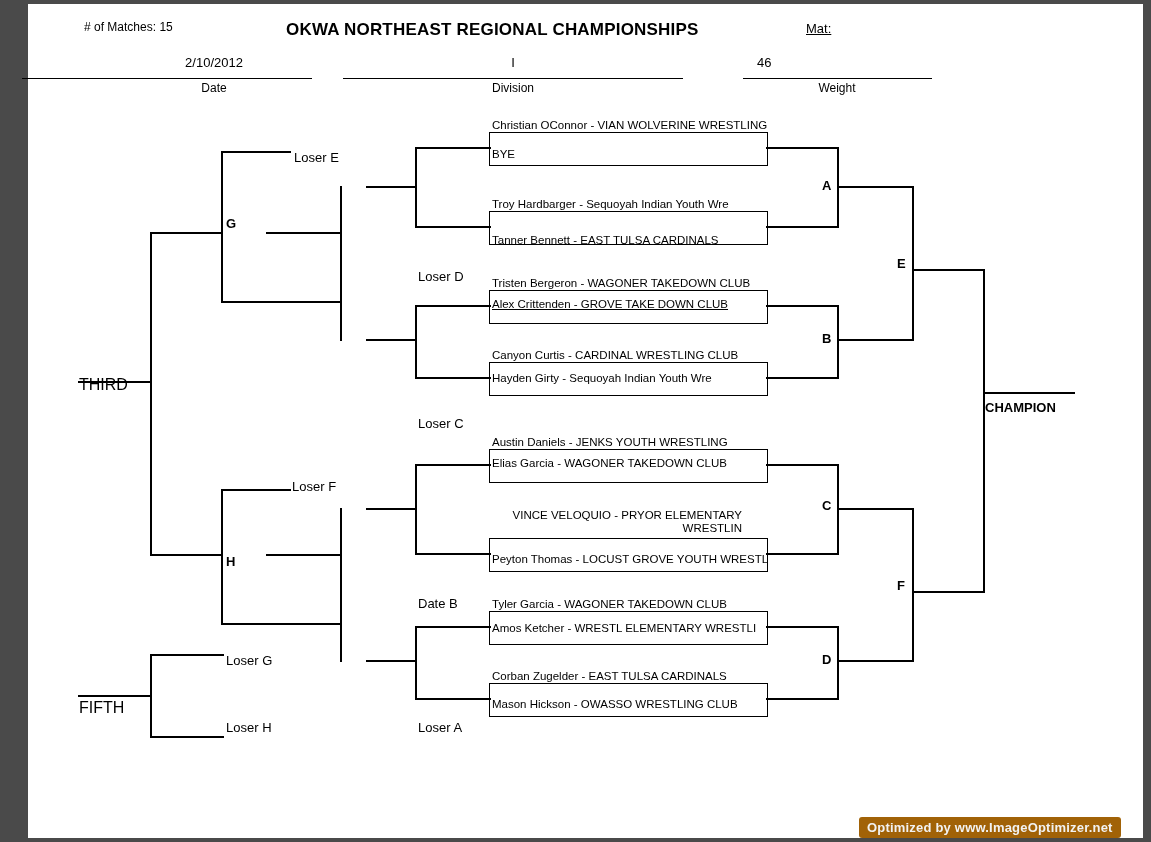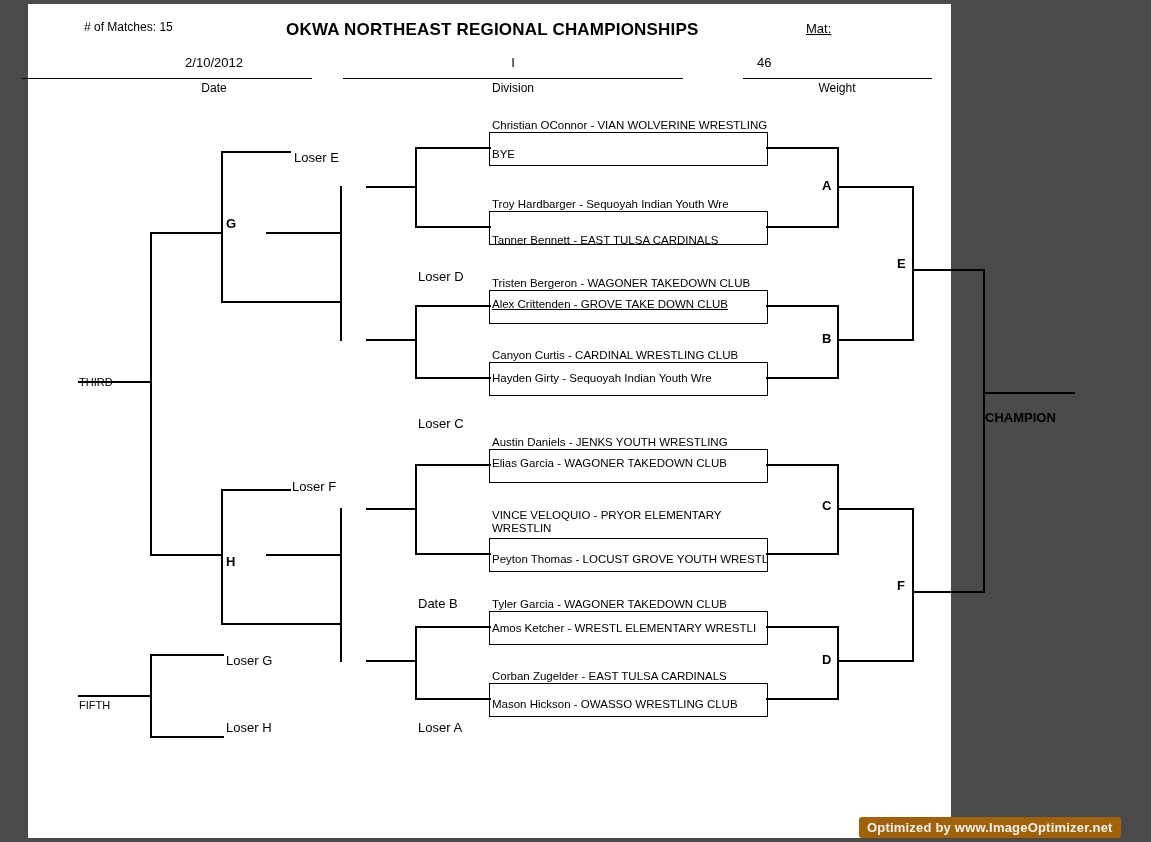--- a/index.html
+++ b/index.html
@@ -1,35 +1,35 @@
 <!DOCTYPE html>
 <html><head>
 <meta charset="utf-8">
 <style>
   html,body{margin:0;padding:0;background:#4a4a4a;}
   body{font-family:"Liberation Sans", sans-serif;}
   #page{position:relative;width:1151px;height:842px;background:#4a4a4a;overflow:hidden;}
-  #sheet{position:absolute;left:28px;top:4px;width:923px;height:834px;background:#ffffff;}
+  #sheet{position:absolute;left:28px;top:4px;width:1115px;height:834px;background:#ffffff;}
   .ln{position:absolute;background:#000;}
   .hl{height:2px;}
   .vl{width:2px;}
   .txt{position:absolute;color:#000;white-space:nowrap;line-height:1.05;}
   .hdr-title{font-size:17px;font-weight:bold;letter-spacing:.2px;}
   .hdr-small{font-size:12px;}
   .hdr-val{font-size:13px;}
   .hdr-lbl{font-size:12px;}
   .hdr-mat{font-size:13px;text-decoration:underline;}
   .rule{height:1px;background:#000;position:absolute;}
   .box{position:absolute;border:1.5px solid #000;background:#fff;}
   .above{position:absolute;font-size:11.5px;color:#000;white-space:nowrap;}
   .above.wrap{white-space:normal;width:250px;line-height:1.12;}
   .inbox{position:absolute;font-size:11.5px;color:#000;white-space:nowrap;}
   .letter{position:absolute;font-size:13px;font-weight:bold;color:#000;}
   .loser{position:absolute;font-size:13px;color:#000;white-space:nowrap;}
-  .place{position:absolute;font-size:11px;color:#000;white-space:nowrap;}
+  .place{position:absolute;font-size:16px;color:#000;white-space:nowrap;}
   .champ{position:absolute;font-size:13px;font-weight:bold;color:#000;white-space:nowrap;}
   #wm{position:absolute;left:859px;top:817px;background:#a16207;color:#f2f2f2;
       font-size:13px;font-weight:bold;padding:3px 8px;border-radius:3px;letter-spacing:.2px;}
 </style>
 </head>
 <body>
 
 <div id="page">
   <div id="sheet">
 
@@ -65,21 +65,21 @@
     <div class="inbox" style="left:464px;top:294px;text-decoration:underline;">Alex Crittenden - GROVE TAKE DOWN CLUB</div>
 
     <div class="above" style="left:464px;top:345px;">Canyon Curtis - CARDINAL WRESTLING CLUB</div>
     <div class="box" style="left:461px;top:358px;width:277px;height:32px;"></div>
     <div class="inbox" style="left:464px;top:368px;">Hayden Girty - Sequoyah Indian Youth Wre</div>
 
     <div class="above" style="left:464px;top:432px;">Austin Daniels - JENKS YOUTH WRESTLING</div>
     <div class="box" style="left:461px;top:445px;width:277px;height:32px;"></div>
     <div class="inbox" style="left:464px;top:453px;">Elias Garcia - WAGONER TAKEDOWN CLUB</div>
 
-    <div class="above wrap" style="left:464px;top:505px;">VINCE VELOQUIO - PRYOR ELEMENTARY WRESTLIN</div>
+    <div class="above wrap" style="left:464px;top:505px;text-align:right;">VINCE VELOQUIO - PRYOR ELEMENTARY WRESTLIN</div>
     <div class="box" style="left:461px;top:534px;width:277px;height:32px;"></div>
     <div class="inbox" style="left:464px;top:549px;">Peyton Thomas - LOCUST GROVE YOUTH WRESTL</div>
 
     <div class="above" style="left:464px;top:594px;">Tyler Garcia - WAGONER TAKEDOWN CLUB</div>
     <div class="box" style="left:461px;top:607px;width:277px;height:32px;"></div>
     <div class="inbox" style="left:464px;top:618px;">Amos Ketcher - WRESTL ELEMENTARY WRESTLI</div>
 
     <div class="above" style="left:464px;top:666px;">Corban Zugelder - EAST TULSA CARDINALS</div>
     <div class="box" style="left:461px;top:679px;width:277px;height:32px;"></div>
     <div class="inbox" style="left:464px;top:694px;">Mason Hickson - OWASSO WRESTLING CLUB</div>
@@ -115,21 +115,21 @@
     <div class="letter" style="left:869px;top:252px;">E</div>
 
     <div class="ln hl" style="left:834px;top:504px;width:52px;"></div>
     <div class="ln hl" style="left:834px;top:656px;width:52px;"></div>
     <div class="ln vl" style="left:884px;top:504px;height:154px;"></div>
     <div class="ln hl" style="left:884px;top:587px;width:72px;"></div>
     <div class="letter" style="left:869px;top:574px;">F</div>
 
     <div class="ln vl" style="left:955px;top:265px;height:324px;"></div>
     <div class="ln hl" style="left:955px;top:388px;width:92px;"></div>
-    <div class="champ" style="left:957px;top:406px;text-align:right;">CHAMPION</div>
+    <div class="champ" style="left:957px;top:396px;text-align:right;">CHAMPION</div>
 
     <div class="ln hl" style="left:387px;top:143px;width:76px;"></div>
     <div class="ln hl" style="left:387px;top:222px;width:76px;"></div>
     <div class="ln vl" style="left:387px;top:143px;height:81px;"></div>
     <div class="ln hl" style="left:338px;top:182px;width:51px;"></div>
 
     <div class="ln hl" style="left:387px;top:301px;width:76px;"></div>
     <div class="ln hl" style="left:387px;top:373px;width:76px;"></div>
     <div class="ln vl" style="left:387px;top:301px;height:74px;"></div>
     <div class="ln hl" style="left:338px;top:335px;width:51px;"></div>

